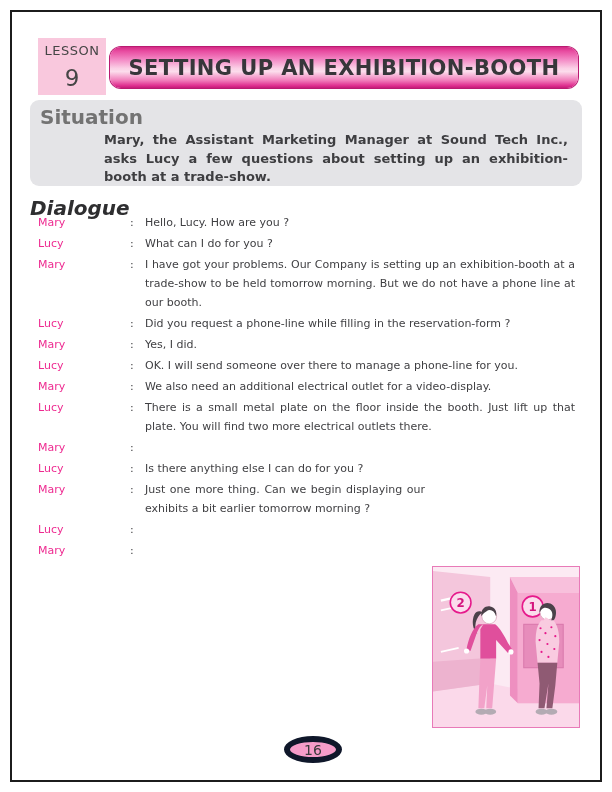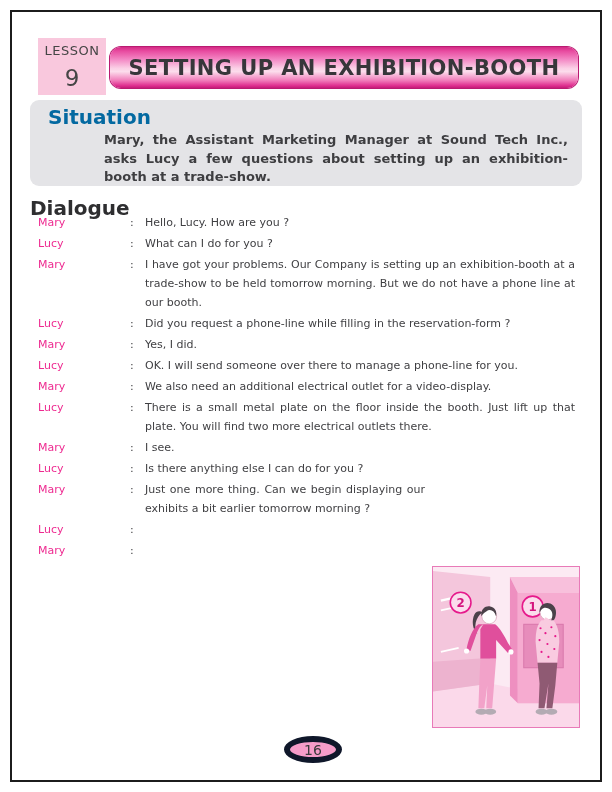--- a/index.html
+++ b/index.html
@@ -39,30 +39,30 @@
     font-weight: bold; font-size: 21px; letter-spacing: 0.4px;
     color: #37363a; white-space: nowrap;
   }
   
   .situation-box {
     position: absolute; left: 30px; top: 100px; width: 552px; height: 86px;
     background: #e4e4e7; border-radius: 9px;
     box-sizing: border-box; padding: 3px 12px 0 10px;
   }
   .situation-heading {
-    margin: 2px 0 2px 8px; font-size: 20px; color: #0369a1; font-weight: bold;
+    margin: 2px 0 2px 0; font-size: 20px; color: #737373; font-weight: bold;
   }
   .situation-text {
     margin: 0 2px 8px 64px; font-size: 13px; line-height: 18.5px;
     font-weight: bold; color: #3e3e41; text-align: justify;
   }
   
   .dialogue-heading {
     position: absolute; left: 30px; top: 196px; margin: 0;
-    font-size: 20px; color: #2e2e30; font-weight: bold;
+    font-size: 20px; color: #2e2e30; font-weight: bold; font-style: italic;
   }
   .dialogue {
     position: absolute; left: 38px; top: 213px; width: 537px;
     font-size: 11px; line-height: 19px; color: #3f3f42;
   }
   .dlg-row { display: flex; margin-bottom: 2px; }
   .dlg-row.narrow { margin-right: 150px; }
   .dlg-speaker { flex: 0 0 92px; color: #ee2a90; }
   .dlg-colon { flex: 0 0 15px; }
   .dlg-text { flex: 1 1 auto; text-align: justify; }
@@ -153,21 +153,20 @@
 
     <div class="dlg-row">
       <span class="dlg-speaker">Lucy</span>
       <span class="dlg-colon">:</span>
       <span class="dlg-text">There is a small metal plate on the floor inside the booth. Just lift up that plate. You will find two more electrical outlets there.</span>
     </div>
 
     <div class="dlg-row">
       <span class="dlg-speaker">Mary</span>
       <span class="dlg-colon">:</span>
-      <span class="dlg-text">I see.</span>
     </div>
 
     <div class="dlg-row">
       <span class="dlg-speaker">Lucy</span>
       <span class="dlg-colon">:</span>
       <span class="dlg-text">Is there anything else I can do for you ?</span>
     </div>
 
     <div class="dlg-row narrow">
       <span class="dlg-speaker">Mary</span>

